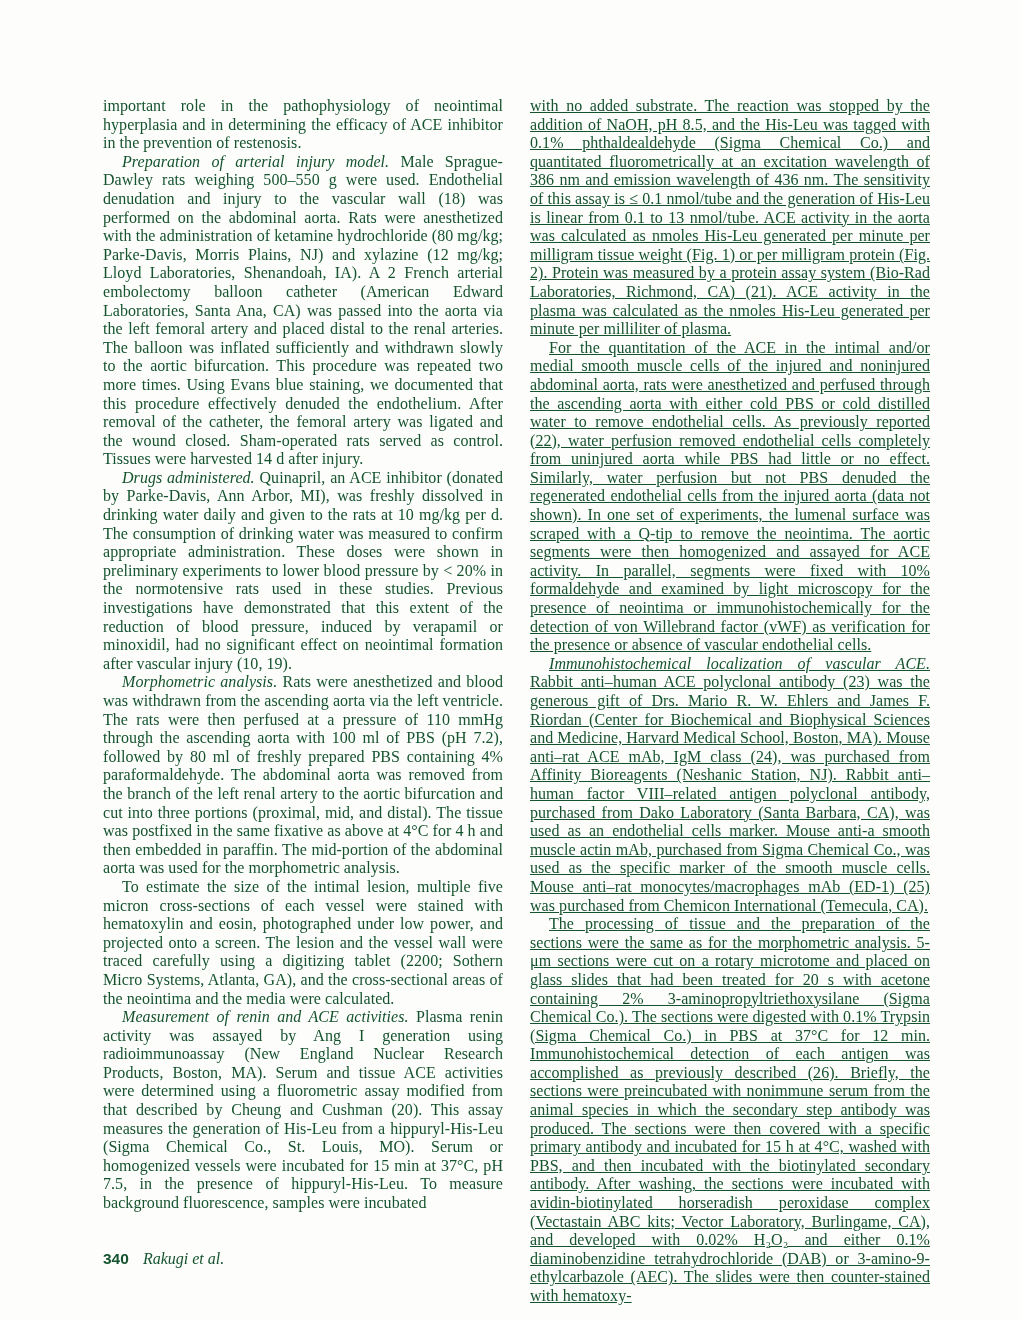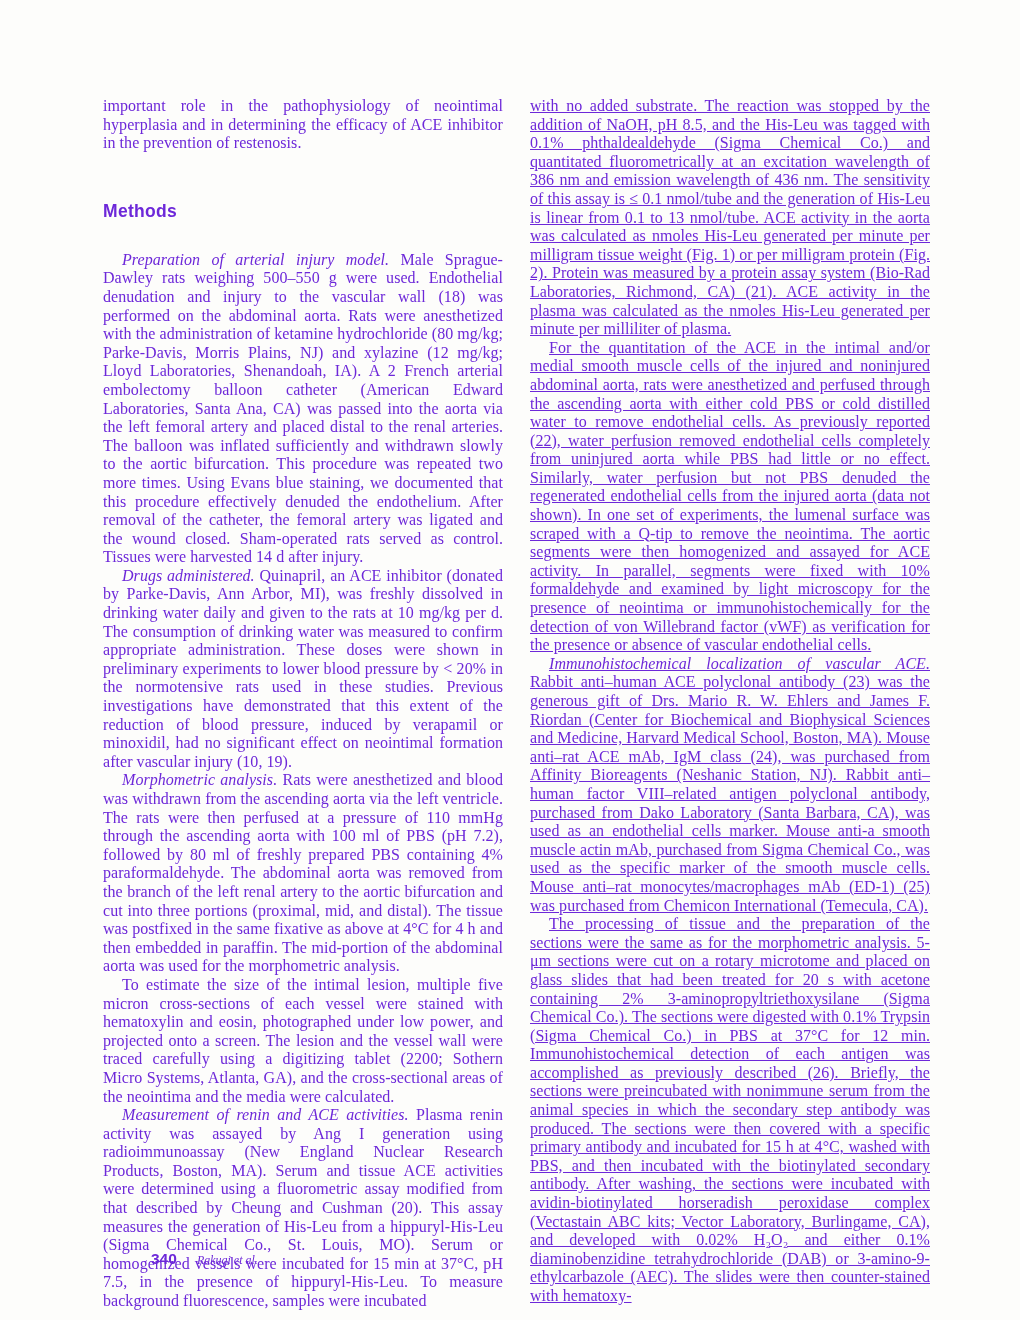--- a/index.html
+++ b/index.html
@@ -5,21 +5,21 @@
   html, body {
     margin: 0;
     padding: 0;
     background: #fdfdfb;
   }
   .page {
     position: relative;
     width: 1020px;
     height: 1320px;
     background: #fdfdfb;
-    color: #6d28d9;
+    color: #14532d;
     font-family: "Liberation Serif", "DejaVu Serif", serif;
     font-size: 16px;
     line-height: 18.6px;
     overflow: hidden;
   }
   .col {
     position: absolute;
     top: 97px;
     width: 400px;
   }
@@ -44,37 +44,35 @@
     position: absolute;
     left: 103px;
     top: 1250px;
     display: flex;
     align-items: baseline;
   }
   .page-num {
     font-family: "Liberation Sans", "DejaVu Sans", sans-serif;
     font-weight: 700;
     font-size: 15.5px;
-    margin-left: 48px;
   }
   .running-title {
     font-style: italic;
-    font-size: 12px;
-    margin-left: 20px;
+    font-size: 16px;
+    margin-left: 14px;
   }
 </style>
 </head>
 <body>
 
 <div class="page">
 
   <div class="col col-left">
     <p class="para"><span>important role in the pathophysiology of neointimal hyperplasia and in determining the efficacy of ACE inhibitor in the prevention of restenosis.</span></p>
 
-    <h2 class="section-heading">Methods</h2>
 
     <p class="para indent"><span class="lead">Preparation of arterial injury model.</span> <span>Male Sprague-Dawley rats weighing 500–550 g were used. Endothelial denudation and injury to the vascular wall (18) was performed on the abdominal aorta. Rats were anesthetized with the administration of ketamine hydrochloride (80 mg/kg; Parke-Davis, Morris Plains, NJ) and xylazine (12 mg/kg; Lloyd Laboratories, Shenandoah, IA). A 2 French arterial embolectomy balloon catheter (American Edward Laboratories, Santa Ana, CA) was passed into the aorta via the left femoral artery and placed distal to the renal arteries. The balloon was inflated sufficiently and withdrawn slowly to the aortic bifurcation. This procedure was repeated two more times. Using Evans blue staining, we documented that this procedure effectively denuded the endothelium. After removal of the catheter, the femoral artery was ligated and the wound closed. Sham-operated rats served as control. Tissues were harvested 14 d after injury.</span></p>
 
     <p class="para indent"><span class="lead">Drugs administered.</span> <span>Quinapril, an ACE inhibitor (donated by Parke-Davis, Ann Arbor, MI), was freshly dissolved in drinking water daily and given to the rats at 10 mg/kg per d. The consumption of drinking water was measured to confirm appropriate administration. These doses were shown in preliminary experiments to lower blood pressure by &lt; 20% in the normotensive rats used in these studies. Previous investigations have demonstrated that this extent of the reduction of blood pressure, induced by verapamil or minoxidil, had no significant effect on neointimal formation after vascular injury (10, 19).</span></p>
 
     <p class="para indent"><span class="lead">Morphometric analysis.</span> <span>Rats were anesthetized and blood was withdrawn from the ascending aorta via the left ventricle. The rats were then perfused at a pressure of 110 mmHg through the ascending aorta with 100 ml of PBS (pH 7.2), followed by 80 ml of freshly prepared PBS containing 4% paraformaldehyde. The abdominal aorta was removed from the branch of the left renal artery to the aortic bifurcation and cut into three portions (proximal, mid, and distal). The tissue was postfixed in the same fixative as above at 4°C for 4 h and then embedded in paraffin. The mid-portion of the abdominal aorta was used for the morphometric analysis.</span></p>
 
     <p class="para indent"><span>To estimate the size of the intimal lesion, multiple five micron cross-sections of each vessel were stained with hematoxylin and eosin, photographed under low power, and projected onto a screen. The lesion and the vessel wall were traced carefully using a digitizing tablet (2200; Sothern Micro Systems, Atlanta, GA), and the cross-sectional areas of the neointima and the media were calculated.</span></p>
 
     <p class="para indent"><span class="lead">Measurement of renin and ACE activities.</span> <span>Plasma renin activity was assayed by Ang I generation using radioimmunoassay (New England Nuclear Research Products, Boston, MA). Serum and tissue ACE activities were determined using a fluorometric assay modified from that described by Cheung and Cushman (20). This assay measures the generation of His-Leu from a hippuryl-His-Leu (Sigma Chemical Co., St. Louis, MO). Serum or homogenized vessels were incubated for 15 min at 37°C, pH 7.5, in the presence of hippuryl-His-Leu. To measure background fluorescence, samples were incubated</span></p>

